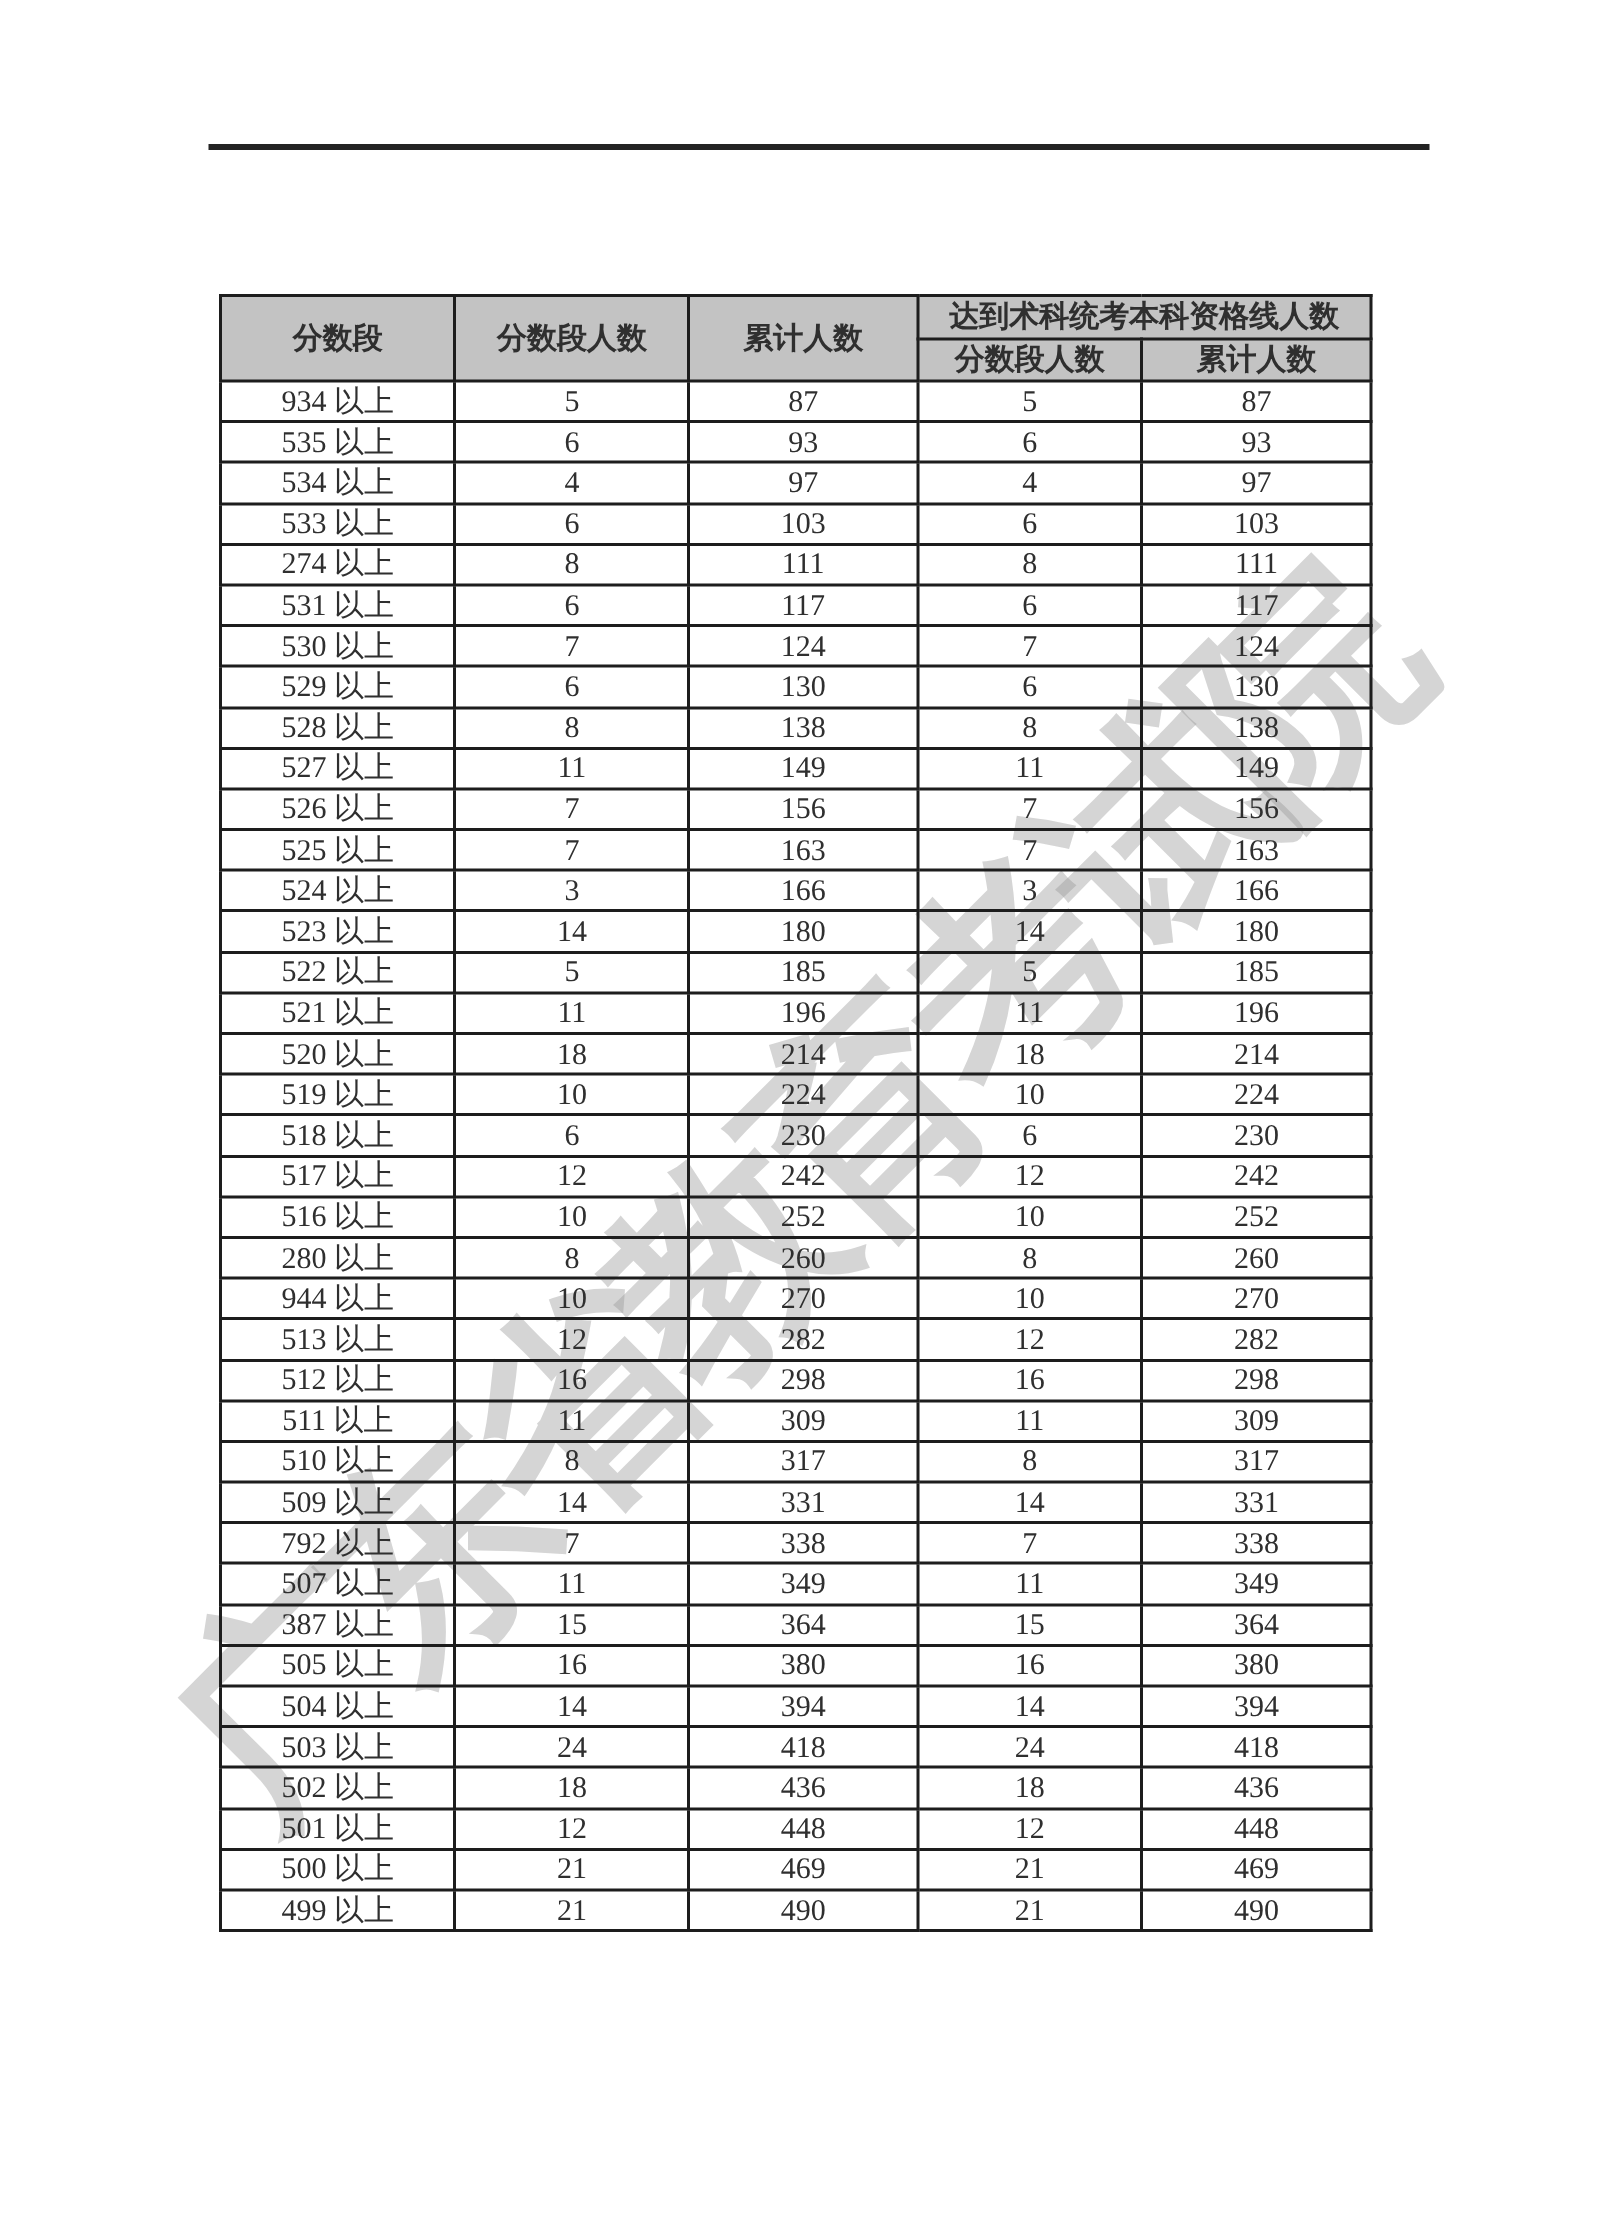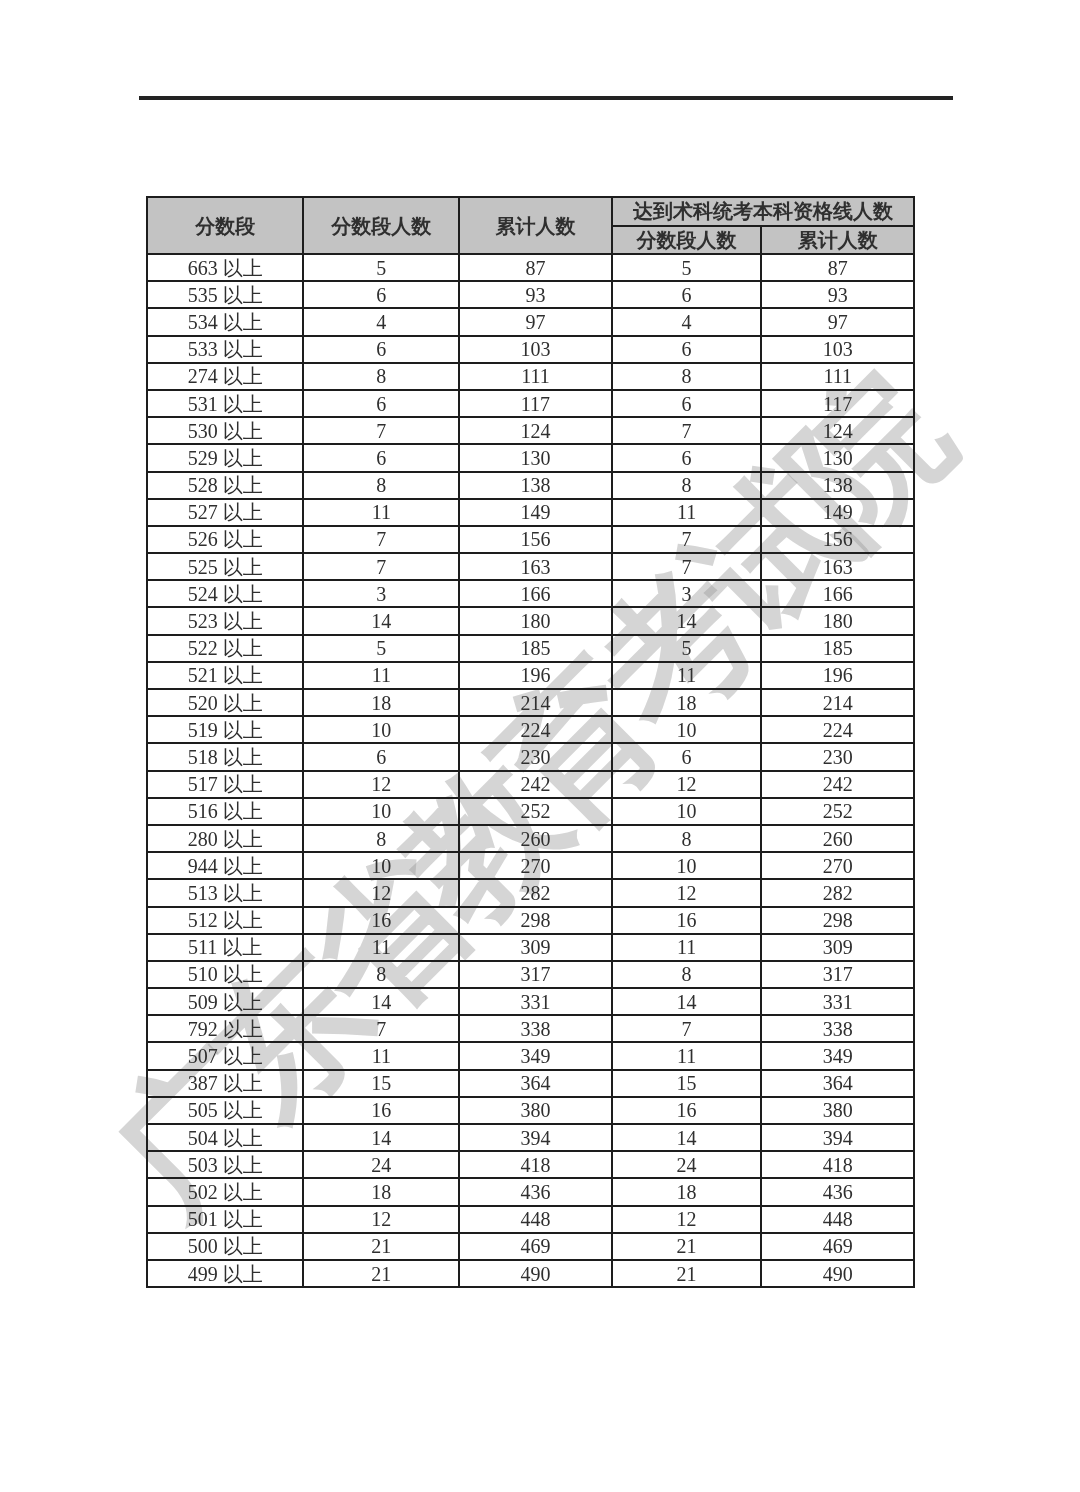--- a/index.html
+++ b/index.html
@@ -98,21 +98,21 @@
         <th rowspan="2">累计人数</th>
         <th colspan="2">达到术科统考本科资格线人数</th>
       </tr>
       <tr>
         <th>分数段人数</th>
         <th>累计人数</th>
       </tr>
     </thead>
     <tbody id="table-body">
         <tr>
-          <td>663 以上</td>
+          <td>934 以上</td>
           <td>5</td>
           <td>87</td>
           <td>5</td>
           <td>87</td>
         </tr>
         <tr>
           <td>535 以上</td>
           <td>6</td>
           <td>93</td>
           <td>6</td>

